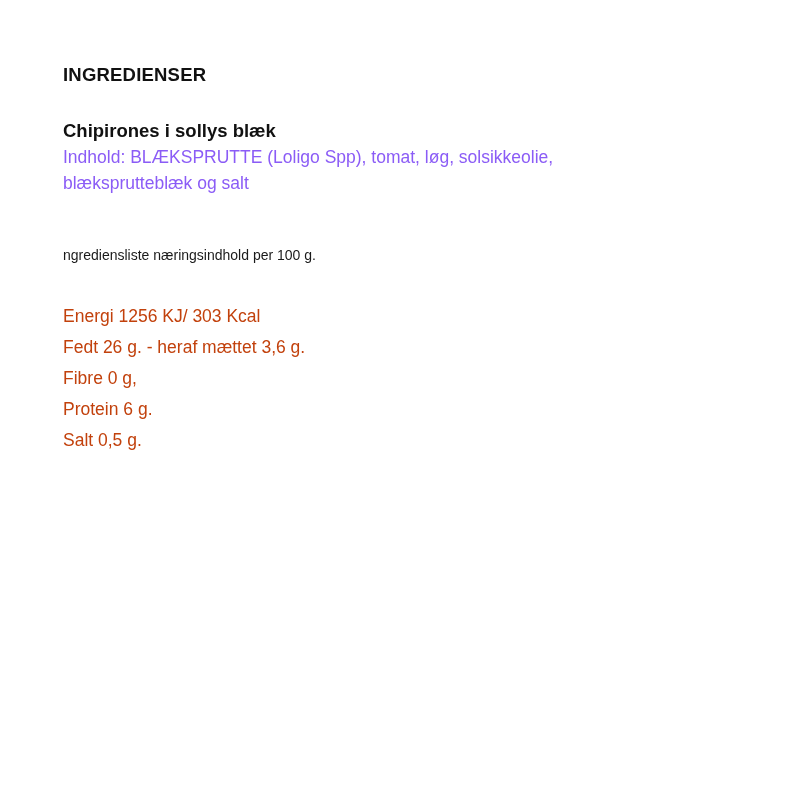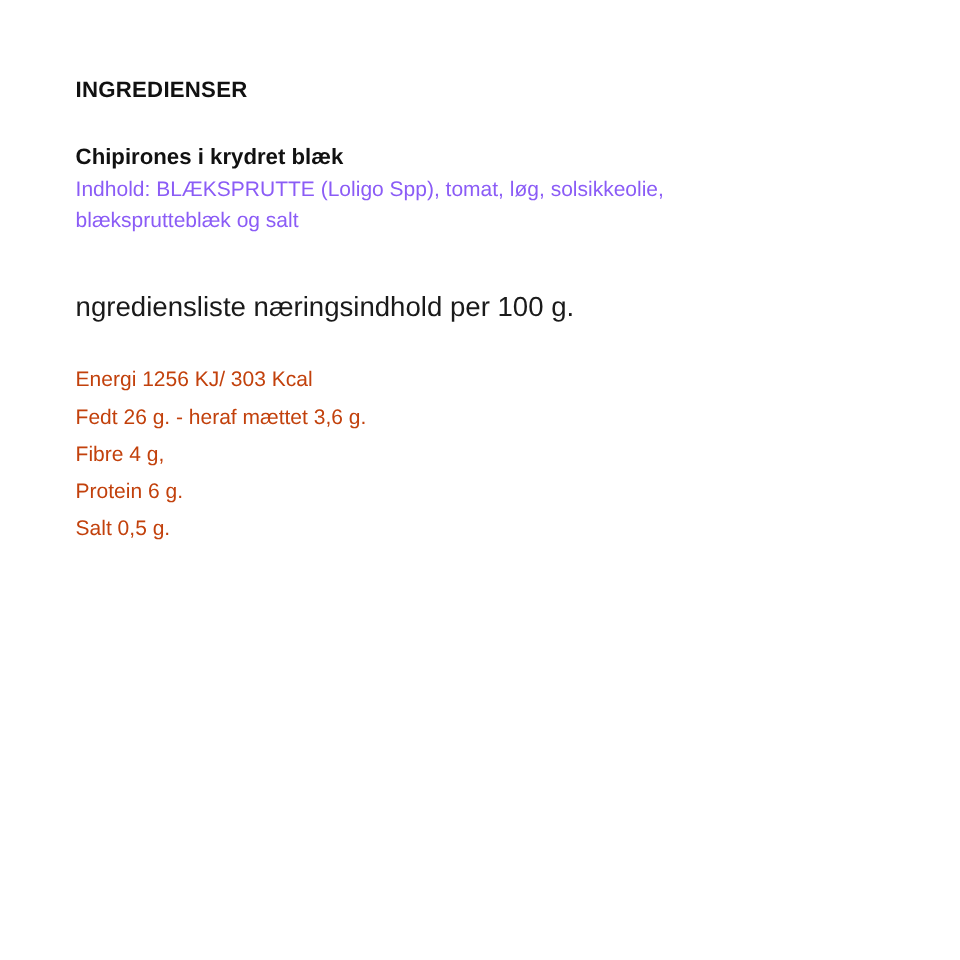--- a/index.html
+++ b/index.html
@@ -69,21 +69,21 @@
   .detail-list li {
     font-size: 17.5px;
     font-weight: 400;
     line-height: 31px;
     color: #1a1a1a;
     white-space: nowrap;
   }
 
   
   .nutrition-heading {
-    font-size: 23px;
+    font-size: 14px;
     font-weight: 400;
     line-height: 31px;
     margin: 0 0 30px 0;
     color: #1a1a1a;
   }
   .nutrition-list {
     list-style: none;
     margin: 0;
     padding: 0;
   }
@@ -97,29 +97,29 @@
 </style>
 </head>
 <body>
 
 <div class="page">
   <div class="content">
 
     <h1 class="section-heading">INGREDIENSER</h1>
 
     <div class="product-block">
-      <p class="product-title">Chipirones i krydret blæk</p>
+      <p class="product-title">Chipirones i sollys blæk</p>
       <p class="product-ingredients">Indhold: BLÆKSPRUTTE (Loligo Spp), tomat, løg, solsikkeolie, blæksprutteblæk og salt</p>
     </div>
 
 
     <p class="nutrition-heading">ngrediensliste næringsindhold per 100 g.</p>
 
     <ul class="nutrition-list">
       <li>Energi 1256 KJ/ 303 Kcal</li>
       <li>Fedt 26 g. - heraf mættet 3,6 g.</li>
-      <li>Fibre 4 g,</li>
+      <li>Fibre 0 g,</li>
       <li>Protein 6 g.</li>
       <li>Salt 0,5 g.</li>
     </ul>
 
   </div>
 </div>
 
 </body></html>

